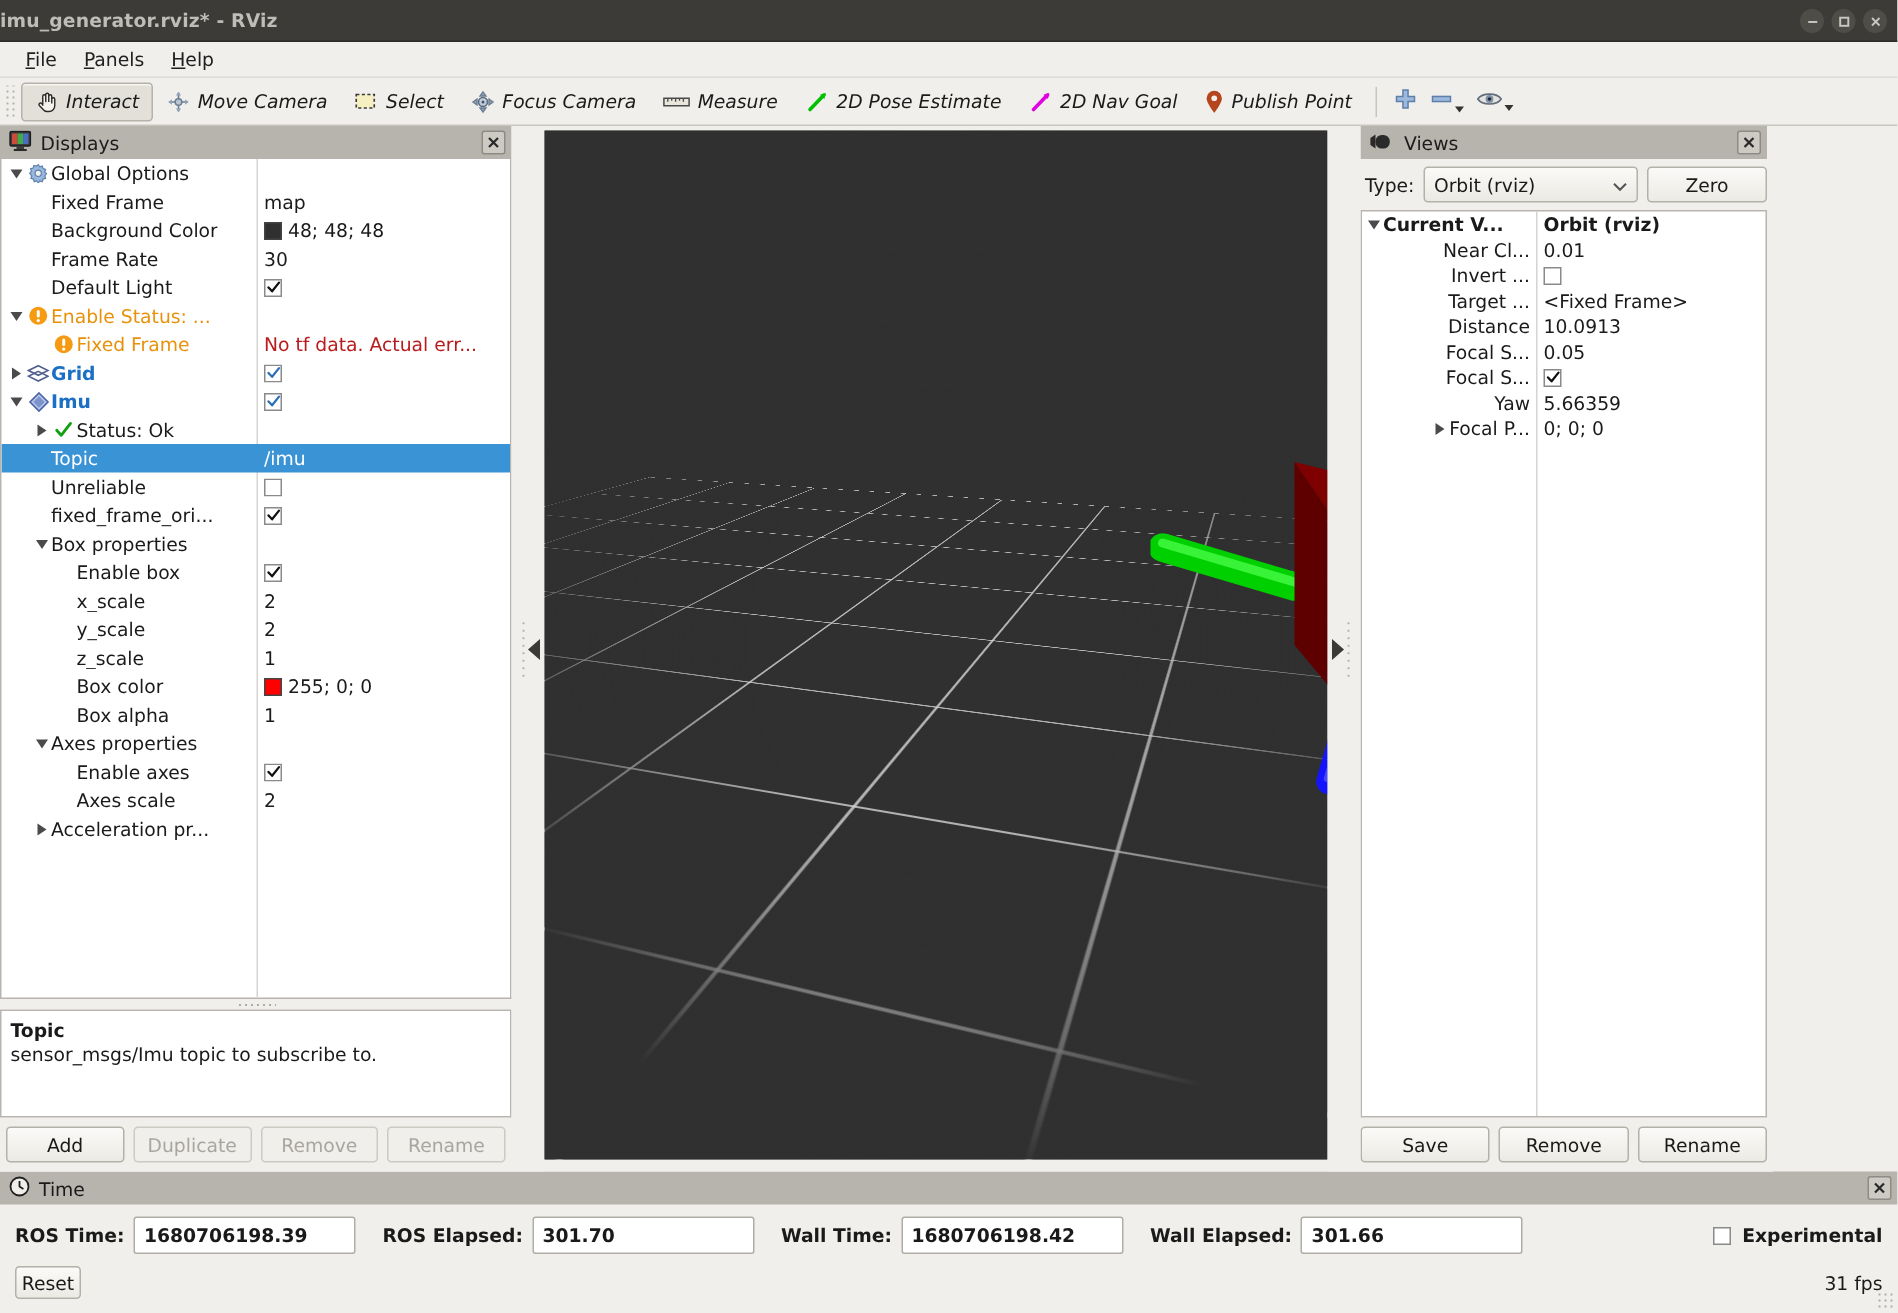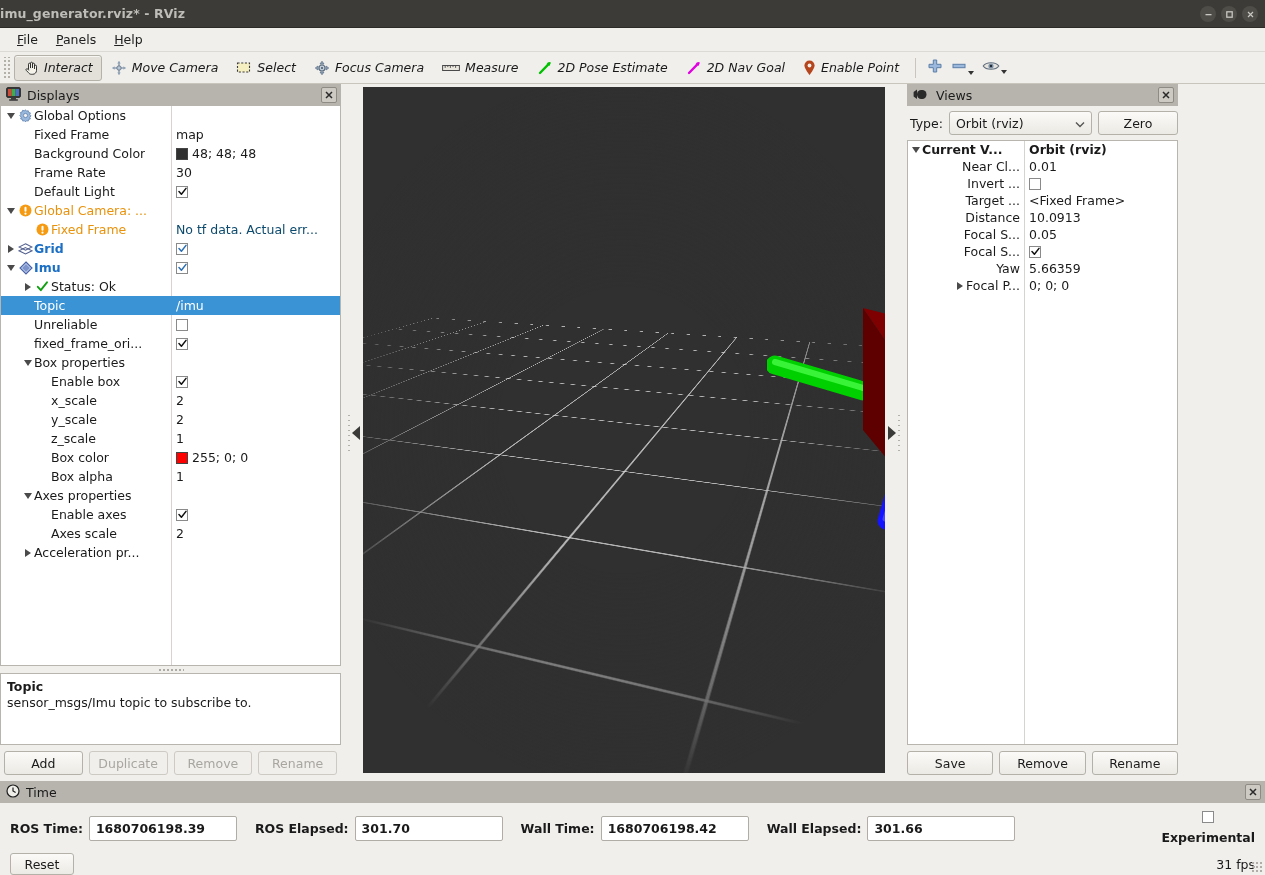--- a/index.html
+++ b/index.html
@@ -195,23 +195,23 @@
                 align-items: center; padding: 0 4px 0 6px; font-size: 12.5px; }
   #time-title .ptxt { flex: 1; margin-left: 6px; }
   #timerow { display: flex; align-items: center; padding: 8px 10px 0 10px;
              gap: 0; font-weight: bold; }
   .tfield { display: flex; align-items: center; gap: 6px; }
   .tfield .flbl { font-size: 12.5px; white-space: nowrap; }
   .tinput { height: 25px; border: 1px solid #b0ada6; border-radius: 2px;
             background: #fff; display: flex; align-items: center;
             padding: 0 6px; font-size: 12.5px; }
   #timerow .sp { width: 18px; }
-  .expwrap { margin-left: auto; display: flex; align-items: center; gap: 7px; flex-direction: column; }
+  .expwrap { margin-left: auto; display: flex; align-items: center; gap: 7px; }
   #resetrow { display: flex; align-items: center; padding: 8px 10px 0 10px; }
-  .resetbtn { width: 64px; height: 22px; border: 1px solid #b4b1a9;
+  .resetbtn { width: 44px; height: 22px; border: 1px solid #b4b1a9;
               border-radius: 3px; background: linear-gradient(#fbfaf8,#eceae4);
               display: flex; align-items: center; justify-content: center;
               font-size: 12.5px; }
   #fps { margin-left: auto; font-size: 12.5px; }
   .corner-grip { position: absolute; right: 2px; bottom: 2px;
       width: 12px; height: 12px;
       background-image: radial-gradient(circle, #b0ada6 0.9px, transparent 0.9px);
       background-size: 4px 4px; }
 </style>
 </head>
@@ -333,21 +333,21 @@
     <span>2D Nav Goal</span>
   </div>
 
   <div class="tbtn">
     <span>
       <svg width="13" height="16" viewBox="0 0 13 16">
         <path d="M6.5 15.2 C6.5 15.2 11.6 8.6 11.6 5.6 A5.1 5.1 0 0 0 1.4 5.6 C1.4 8.6 6.5 15.2 6.5 15.2 Z" fill="#b4451c"></path>
         <circle cx="6.5" cy="5.5" r="1.9" fill="#f2efe8"></circle>
       </svg>
     </span>
-    <span>Enable Point</span>
+    <span>Publish Point</span>
   </div>
 
   <div class="tsep"></div>
 
   <div class="tsmall">
     <span>
       <svg width="16" height="16" viewBox="0 0 16 16">
         <path d="M6.3 2 h3.4 v4.3 h4.3 v3.4 h-4.3 v4.3 h-3.4 v-4.3 h-4.3 v-3.4 h4.3 z" fill="#9cb8dc" stroke="#5d7fa8" stroke-width="1"></path>
       </svg>
     </span>
@@ -464,38 +464,38 @@
               <span class="exp">
                 <span class="arrow-d"></span>
               </span>
               <span class="ticon">
                 <svg width="13" height="13" viewBox="0 0 13 13">
                   <circle cx="6.5" cy="6.5" r="6" fill="#f59a11"></circle>
                   <rect x="5.5" y="2.7" width="2" height="5" rx="1" fill="#fff"></rect>
                   <circle cx="6.5" cy="9.7" r="1.1" fill="#fff"></circle>
                 </svg>
               </span>
-              <span class="tname orange-item">Global Camera: ...</span>
+              <span class="tname orange-item">Enable Status: ...</span>
             </div>
             <div class="tval"></div>
           </div>
           <div class="trow">
             <div class="tlabel" style="padding-left: 21px;">
               <span class="exp"></span>
               <span class="ticon">
                 <svg width="13" height="13" viewBox="0 0 13 13">
                   <circle cx="6.5" cy="6.5" r="6" fill="#f59a11"></circle>
                   <rect x="5.5" y="2.7" width="2" height="5" rx="1" fill="#fff"></rect>
                   <circle cx="6.5" cy="9.7" r="1.1" fill="#fff"></circle>
                 </svg>
               </span>
               <span class="tname orange-item">Fixed Frame</span>
             </div>
             <div class="tval">
-              <span class="tname" style="color: #0c4a6e;">No tf data.  Actual err...</span>
+              <span class="tname" style="color: #b91c1c;">No tf data.  Actual err...</span>
             </div>
           </div>
           <div class="trow">
             <div class="tlabel" style="padding-left: 4px;">
               <span class="exp">
                 <span class="arrow-r"></span>
               </span>
               <span class="ticon">
                 <svg width="15" height="12" viewBox="0 0 15 12">
                   <g fill="none" stroke="#53618f" stroke-width="1.05">

